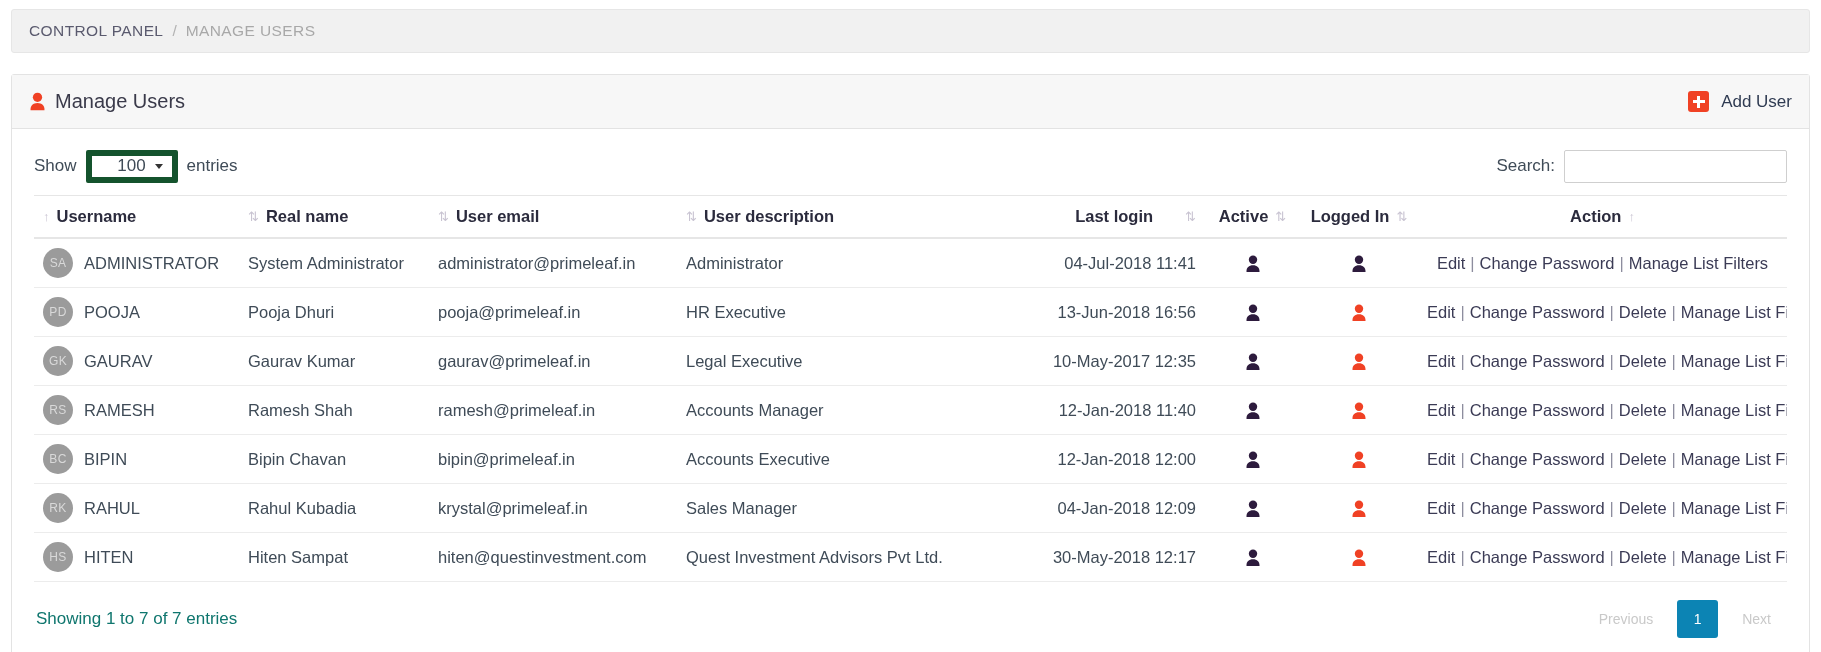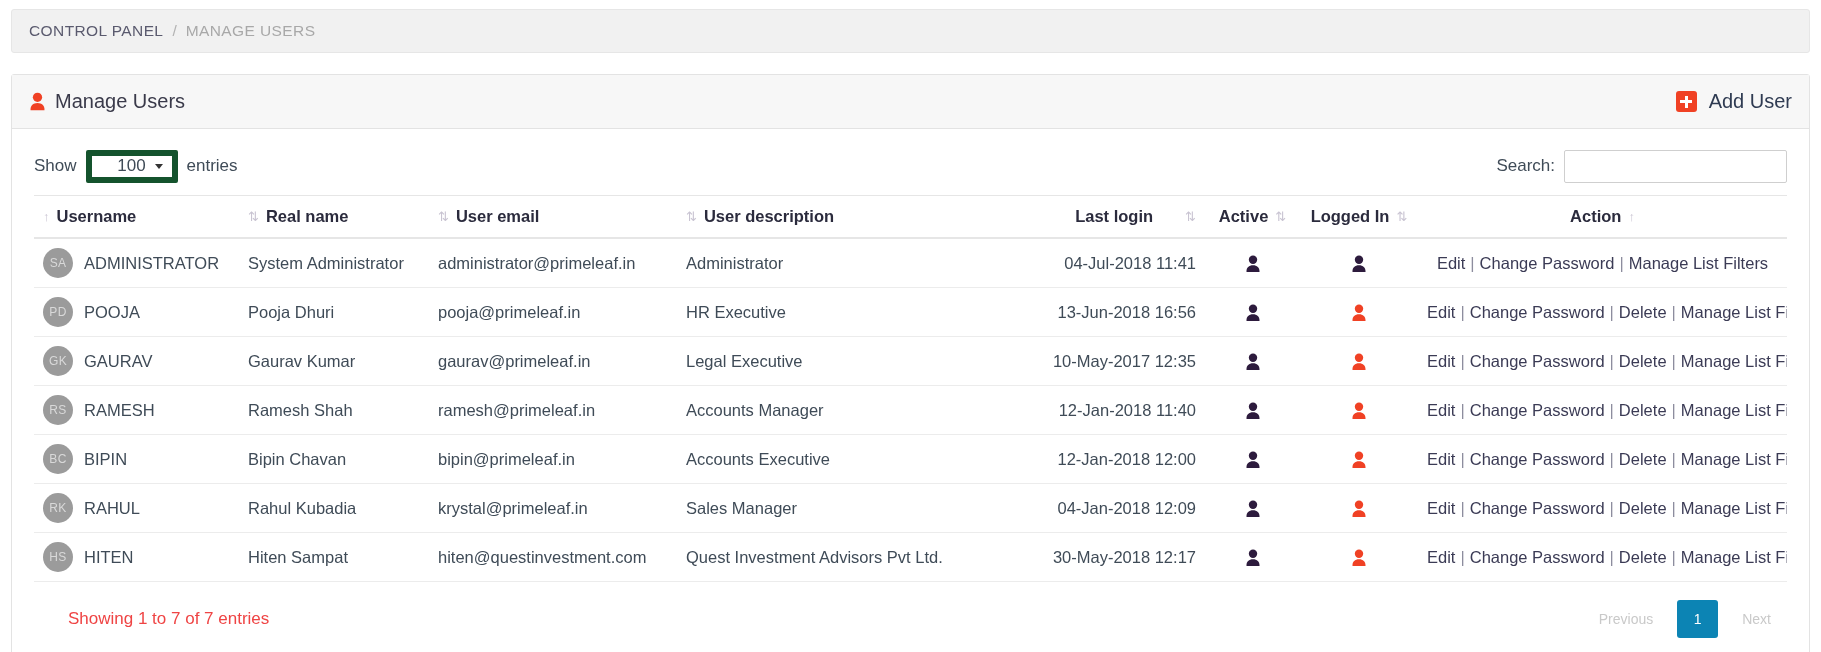--- a/index.html
+++ b/index.html
@@ -61,21 +61,21 @@
     align-items: center;
     gap: 9px;
     font-size: 20px;
     color: #3a3a4a;
   }
   .ico-person-red { width: 17px; height: 19px; display: block; }
   .add-user-btn {
     display: flex;
     align-items: center;
     gap: 12px;
-    font-size: 20px;
+    font-size: 17px;
     color: #2f3b52;
     text-decoration: none;
     cursor: pointer;
     padding-left: 28px;
   }
   .plus-box {
     width: 21px; height: 21px;
     background: #f04124;
     border-radius: 3px;
     position: relative;
@@ -217,21 +217,21 @@
   col.c-logged   { width: 118px; }
   col.c-action   { width: auto; }
 
   
   .table-footer {
     display: flex;
     justify-content: space-between;
     align-items: center;
     padding: 18px 2px 10px 2px;
   }
-  .info-text { font-size: 17px; color: #ef4444; margin-left: 32px; }
+  .info-text { font-size: 17px; color: #0f766e; }
   .pagination { display: flex; align-items: center; gap: 0; }
   .pg {
     font-size: 14px;
     padding: 0 14px;
     line-height: 38px;
     color: #c9c9c9;
     cursor: default;
     user-select: none;
   }
   .pg.num {

